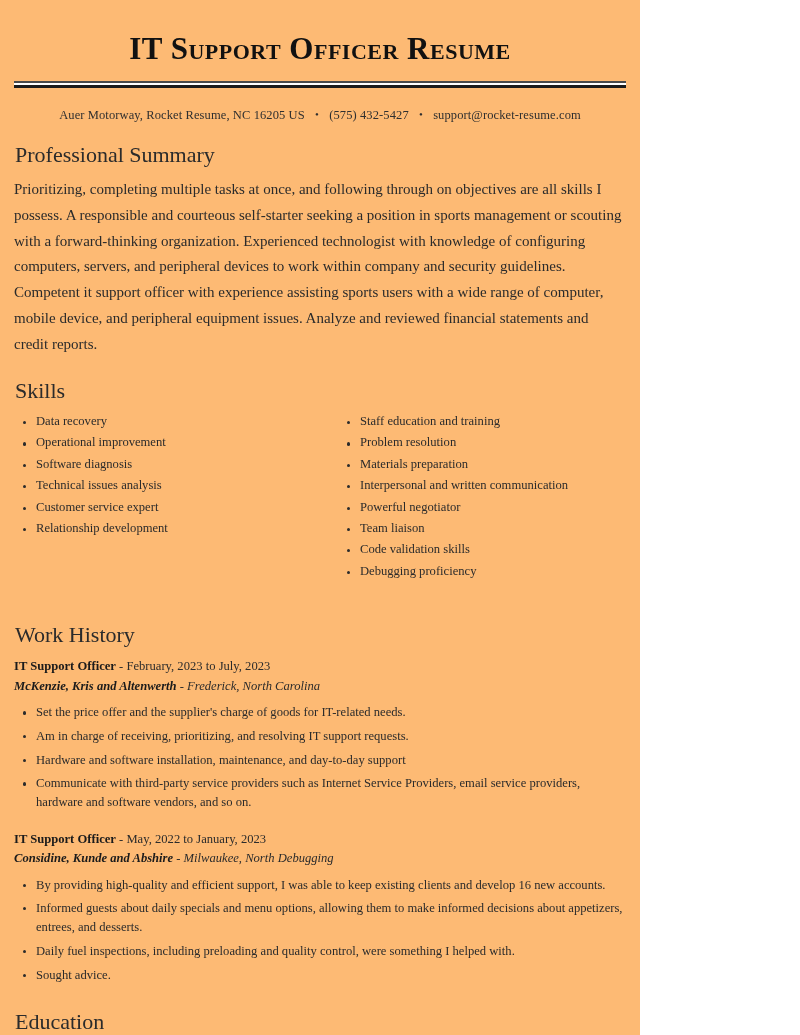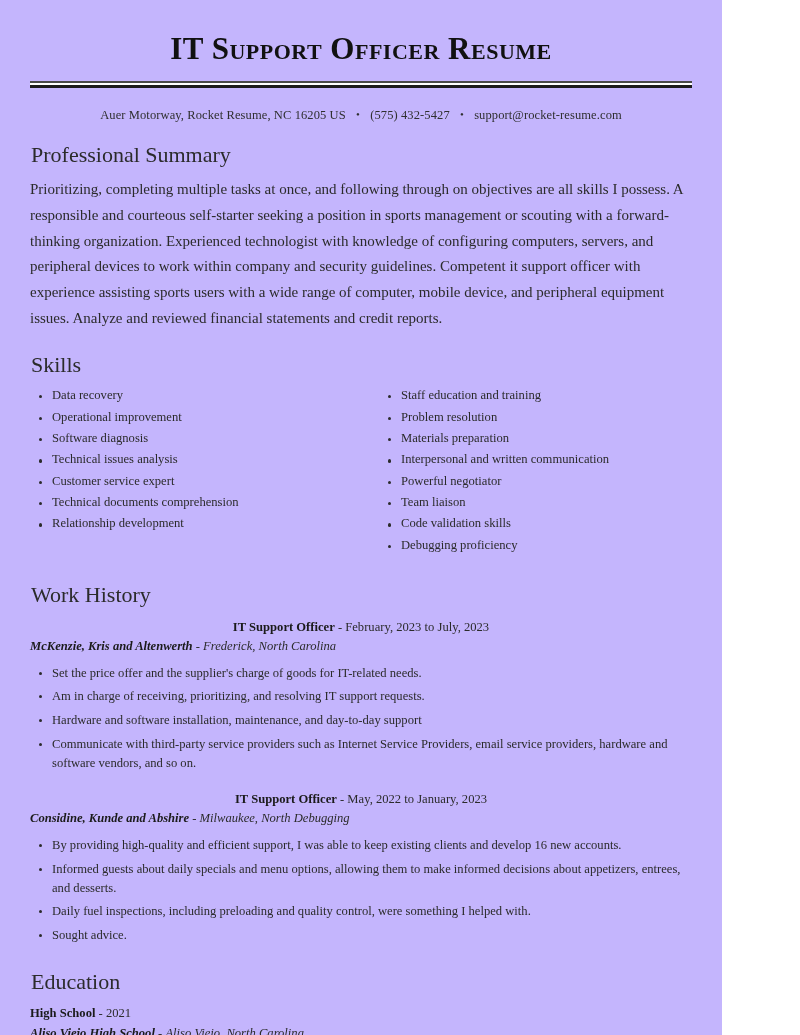--- a/index.html
+++ b/index.html
@@ -8,26 +8,26 @@
     background: #ffffff;
   }
   body {
     width: 800px;
     height: 1035px;
     font-family: "Liberation Serif", "DejaVu Serif", serif;
     color: #2b2b2b;
     -webkit-font-smoothing: antialiased;
   }
   .page {
-    width: 722px;
+    width: 640px;
     height: 1035px;
     box-sizing: border-box;
-    padding: 0 30px;
+    padding: 0 14px;
     position: relative;
-    background: #c4b5fd;
+    background: #fdba74;
   }
 
   
   .doc-title {
     text-align: center;
     font-family: "Liberation Serif", "DejaVu Serif", serif;
     font-weight: bold;
     font-variant: small-caps;
     font-size: 31px;
     letter-spacing: 0.5px;
@@ -132,21 +132,20 @@
   .job {
     margin-top: 3px;
   }
   .job + .job {
     margin-top: 17px;
   }
   .job-line1 {
     font-size: 12.6px;
     line-height: 1.55;
     color: #2b2b2b;
-    text-align: center;
   }
   .job-title {
     font-weight: bold;
     color: #1b1b1b;
   }
   .job-dash { color: #2b2b2b; }
   .job-dates { color: #2b2b2b; }
   .job-line2 {
     font-size: 12.6px;
     line-height: 1.55;
@@ -178,21 +177,21 @@
     font-weight: bold;
     font-style: italic;
     color: #1b1b1b;
     margin-top: 33px;
   }
   .edu-location {
     font-style: italic;
     color: #2b2b2b;
   }
 
-  .mt-workhistory { margin-top: 24px; }
+  .mt-workhistory { margin-top: 38px; }
   .mt-education { margin-top: 24px; }
   .mt-languages { margin-top: 22px; }
   .mt-skills { margin-top: 20px; }
 </style>
 </head>
 <body>
 
 <div class="page">
 
   <h1 class="doc-title">IT Support Officer Resume</h1>
@@ -219,21 +218,20 @@
   <div class="section mt-skills">
     <h2 class="section-title">Skills</h2>
     <div class="skills-cols">
       <div class="skills-col left">
         <ul class="bullets" id="skills-left">
             <li>Data recovery</li>
             <li>Operational improvement</li>
             <li>Software diagnosis</li>
             <li>Technical issues analysis</li>
             <li>Customer service expert</li>
-            <li>Technical documents comprehension</li>
             <li>Relationship development</li>
           </ul>
       </div>
       <div class="skills-col right">
         <ul class="bullets" id="skills-right">
             <li>Staff education and training</li>
             <li>Problem resolution</li>
             <li>Materials preparation</li>
             <li>Interpersonal and written communication</li>
             <li>Powerful negotiator</li>

